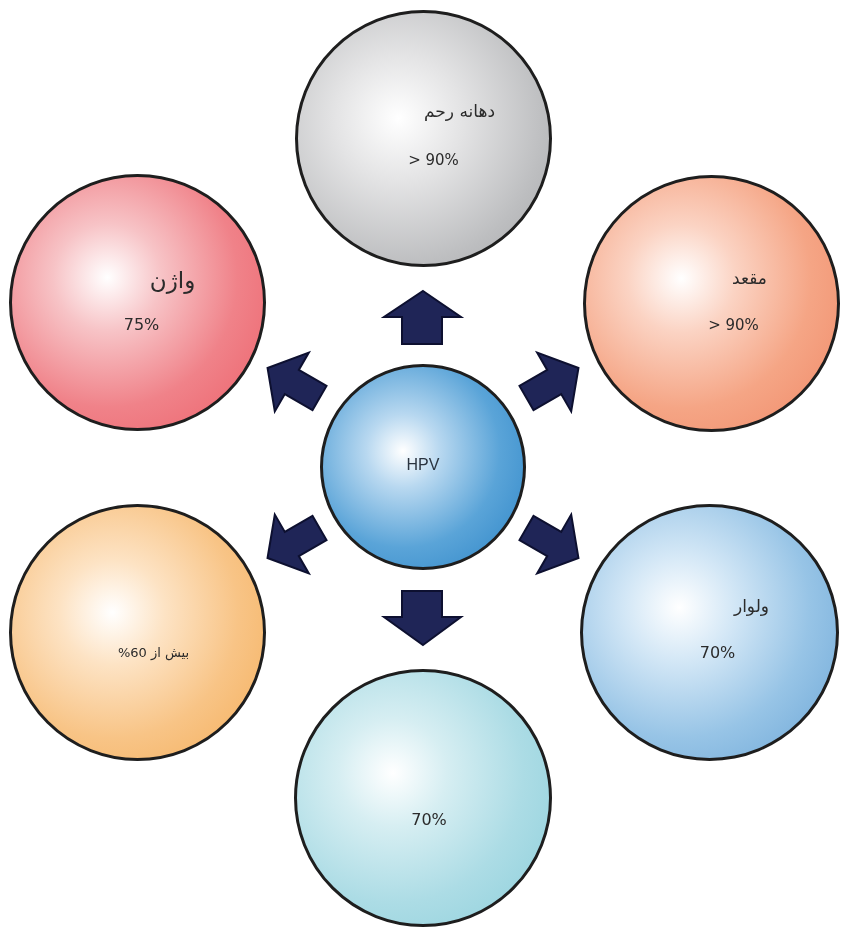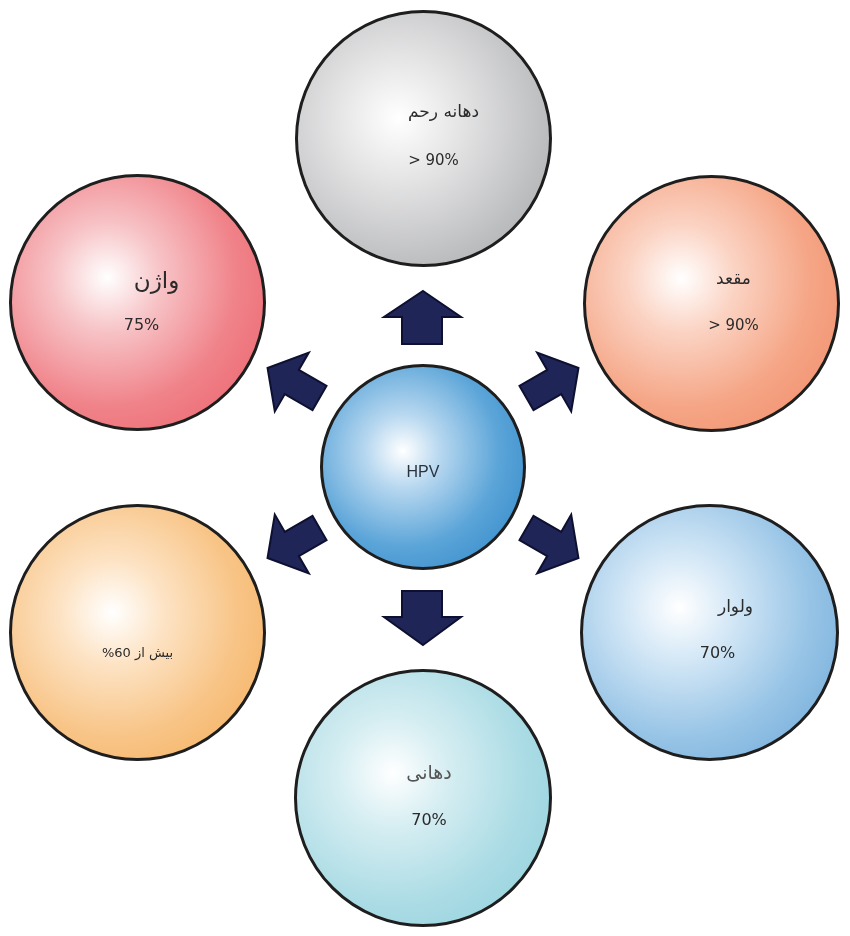--- a/index.html
+++ b/index.html
@@ -2,21 +2,21 @@
 <html><head>
   <meta charset="utf-8">
   <style>
     html, body { margin: 0; padding: 0; background: #ffffff; }
     body { width: 850px; height: 936px; position: relative; overflow: hidden;
            font-family: "DejaVu Sans", sans-serif; }
     .ball { position: absolute; border-radius: 50%; border: 3px solid #1e1e1e;
             box-sizing: border-box; }
     .lbl { position: absolute; left: 0; width: 100%; text-align: center; color: #2b2b2b;
            white-space: nowrap; }
-    .lbl.name { direction: rtl; }
+    .lbl.name { direction: rtl; margin-left: 16px; }
     .arrows { position: absolute; left: 0; top: 0; width: 850px; height: 936px; pointer-events: none; }
     .arrow { fill: #1f2557; stroke: #0d1030; stroke-width: 2; }
   </style>
 </head>
 <body>
 
 <svg class="arrows" viewBox="0 0 850 936">
 
   <polygon class="arrow" points="423,291 461,317 442,317 442,344 402,344 402,317 384,317"></polygon>
 
@@ -52,31 +52,30 @@
 </div>
 
 <div class="ball" style="left:583px; top:175px; width:257px; height:257px;
             background: radial-gradient(circle at 38% 40%, #ffffff 0%, #fbd3c3 25%, #f5a585 60%, #f08866 100%);">
   <div class="lbl name" style="top:90px; font-size:17px; padding-left:44px; box-sizing:border-box;">مقعد</div>
   <div class="lbl" style="top:138px; font-size:15px; padding-left:44px; box-sizing:border-box;">&gt; 90%</div>
 </div>
 
 <div class="ball" style="left:320px; top:364px; width:206px; height:206px;
             background: radial-gradient(circle at 40% 42%, #ffffff 0%, #b8d8f0 22%, #5aa4d8 58%, #2a83c6 100%);">
-  <div class="lbl" style="top:89px; font-size:16px; color:#2a3440; font-family:'Liberation Sans', sans-serif;margin-top:7px;">HPV</div>
+  <div class="lbl" style="top:89px; font-size:16px; color:#2a3440; font-family:'Liberation Sans', sans-serif;">HPV</div>
 </div>
 
 <div class="ball" style="left:9px; top:504px; width:257px; height:257px;
             background: radial-gradient(circle at 40% 42%, #ffffff 0%, #fde3c4 25%, #f8c486 60%, #f4ad58 100%);">
   <div class="lbl name" style="top:138px; font-size:13px; padding-left:0; box-sizing:border-box;">بیش از 60%</div>
 </div>
 
 <div class="ball" style="left:580px; top:504px; width:259px; height:257px;
             background: radial-gradient(circle at 38% 40%, #ffffff 0%, #d3e7f6 25%, #97c4e6 60%, #6aa5d6 100%);">
   <div class="lbl name" style="top:89px; font-size:17px; padding-left:52px; box-sizing:border-box;">ولوار</div>
   <div class="lbl" style="top:136px; font-size:16px; padding-left:16px; box-sizing:border-box;">70%</div>
 </div>
 
 <div class="ball" style="left:294px; top:669px; width:258px; height:258px;
             background: radial-gradient(circle at 38% 40%, #ffffff 0%, #d6eef2 25%, #acdce5 60%, #8ccfdb 100%);">
-  <div class="lbl name" style="top:89px; font-size:19px; padding-left:12px; box-sizing:border-box; color:#555;">دهانی</div>
   <div class="lbl" style="top:138px; font-size:16px; padding-left:12px; box-sizing:border-box;">70%</div>
 </div>
 
 </body></html>

